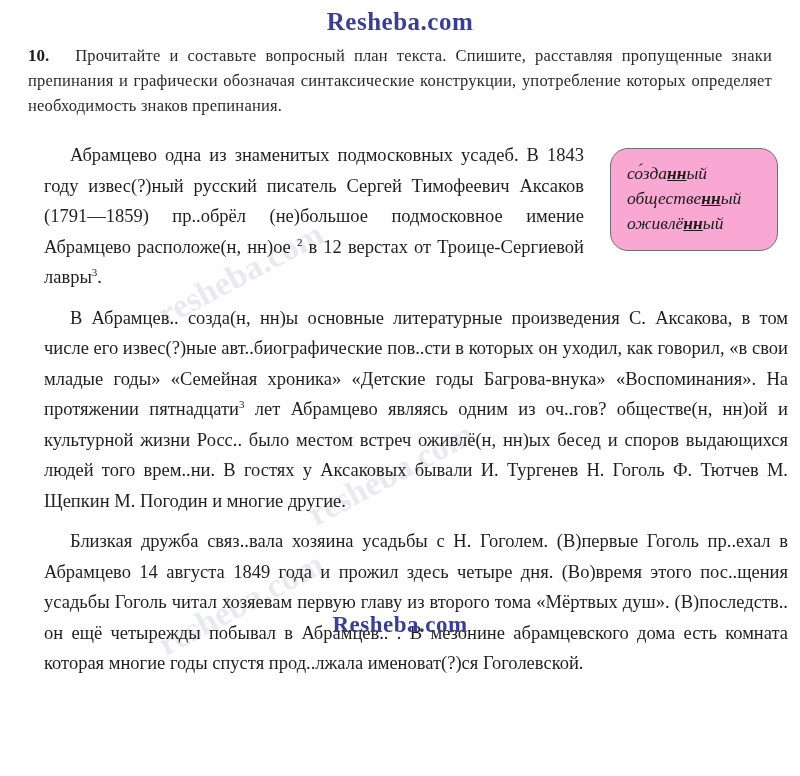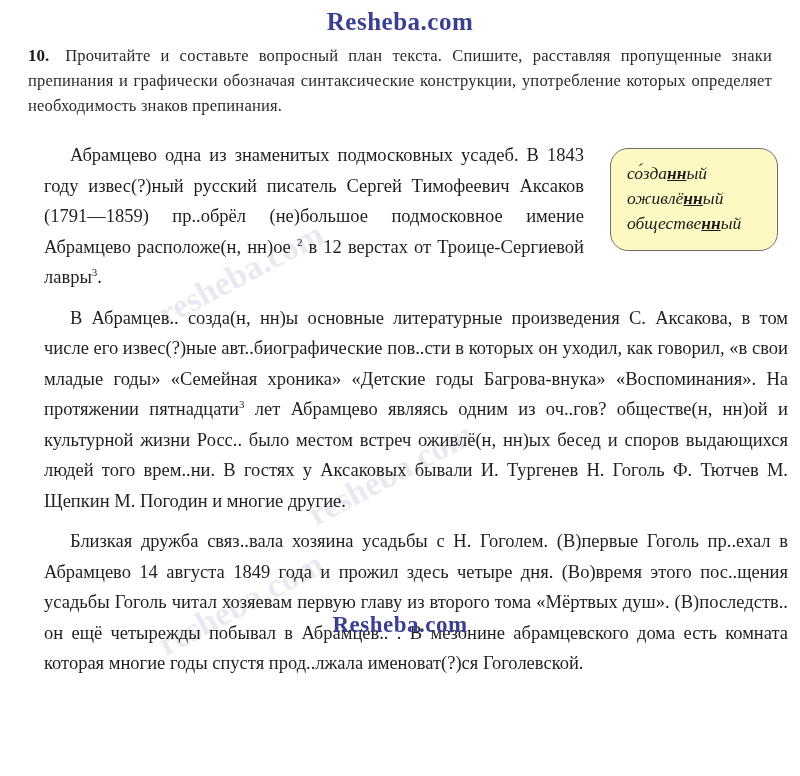--- a/index.html
+++ b/index.html
@@ -73,21 +73,21 @@
     font-size: 16.5px;
     line-height: 25px;
     text-align: justify;
     text-justify: inter-word;
     color: #2a2a2a;
   }
   .ex-num {
     font-weight: bold;
     font-size: 17px;
     color: #1b1b1b;
-    margin-right: 16px;
+    margin-right: 26px;
   }
   .ex-head-text {
     letter-spacing: 0.2px;
   }
 
   
   .body-wrap {
     position: absolute;
     left: 44px;
     top: 140px;
@@ -116,21 +116,21 @@
   
   .side-box {
     position: absolute;
     right: 22px;
     top: 148px;
     width: 168px;
     border: 1.5px solid #6f6f6f;
     border-radius: 18px;
     padding: 12px 14px 14px 16px;
     box-sizing: border-box;
-    background: #fef9c3;
+    background: #f9a8d4;
   }
   .side-box .line {
     font-family: "Liberation Serif", serif;
     font-style: italic;
     font-size: 17.5px;
     line-height: 25px;
     color: #1b1b1b;
     white-space: nowrap;
   }
   .side-box .u { text-decoration: underline; }
@@ -157,22 +157,22 @@
     <p class="para narrow">Абрамцево одна из знаменитых подмосковных усадеб. В 1843 году извес(?)ный русский писатель Сергей Тимофеевич Аксаков (1791—1859) пр..обрёл (не)большое подмосковное имение Абрамцево расположе(н, нн)ое <sup>2</sup> в 12 верстах от Троице-Сергиевой лавры<sup>3</sup>.</p>
     <p class="para">В Абрамцев.. созда(н, нн)ы основные литературные произведения С. Аксакова, в том числе его извес(?)ные авт..биографические пов..сти в которых он уходил, как говорил, «в свои младые годы» «Семейная хроника» «Детские годы Багрова-внука» «Воспоминания». На протяжении пятнадцати<sup>3</sup> лет Абрамцево являясь одним из оч..гов? обществе(н, нн)ой и культурной жизни Росс.. было местом встреч оживлё(н, нн)ых бесед и споров выдающихся людей того врем..ни. В гостях у Аксаковых бывали И. Тургенев Н. Гоголь Ф. Тютчев М. Щепкин М. Погодин и многие другие.</p>
     <p class="para">Близкая дружба связ..вала хозяина усадьбы с Н. Гоголем. (В)первые Гоголь пр..ехал в Абрамцево 14 августа 1849 года и прожил здесь четыре дня. (Во)время этого пос..щения усадьбы Гоголь читал хозяевам первую главу из второго тома «Мёртвых душ». (В)последств.. он ещё четырежды побывал в Абрамцев.. . В мезонине абрамцевского дома есть комната которая многие годы спустя прод..лжала именоват(?)ся Гоголевской.</p>
   </div>
 
   <div class="side-box">
     <div class="line">
       со<span class="u">́</span>зда<span class="u b">нн</span>ый
     </div>
     <div class="line">
-      оживлё<span class="u b">нн</span>ый
+      обществе<span class="u b">нн</span>ый
     </div>
     <div class="line">
-      обществе<span class="u b">нн</span>ый
+      оживлё<span class="u b">нн</span>ый
     </div>
   </div>
 
   <div class="wm-bottom">Reshеba.com</div>
 
 </div>
 
 </body></html>

